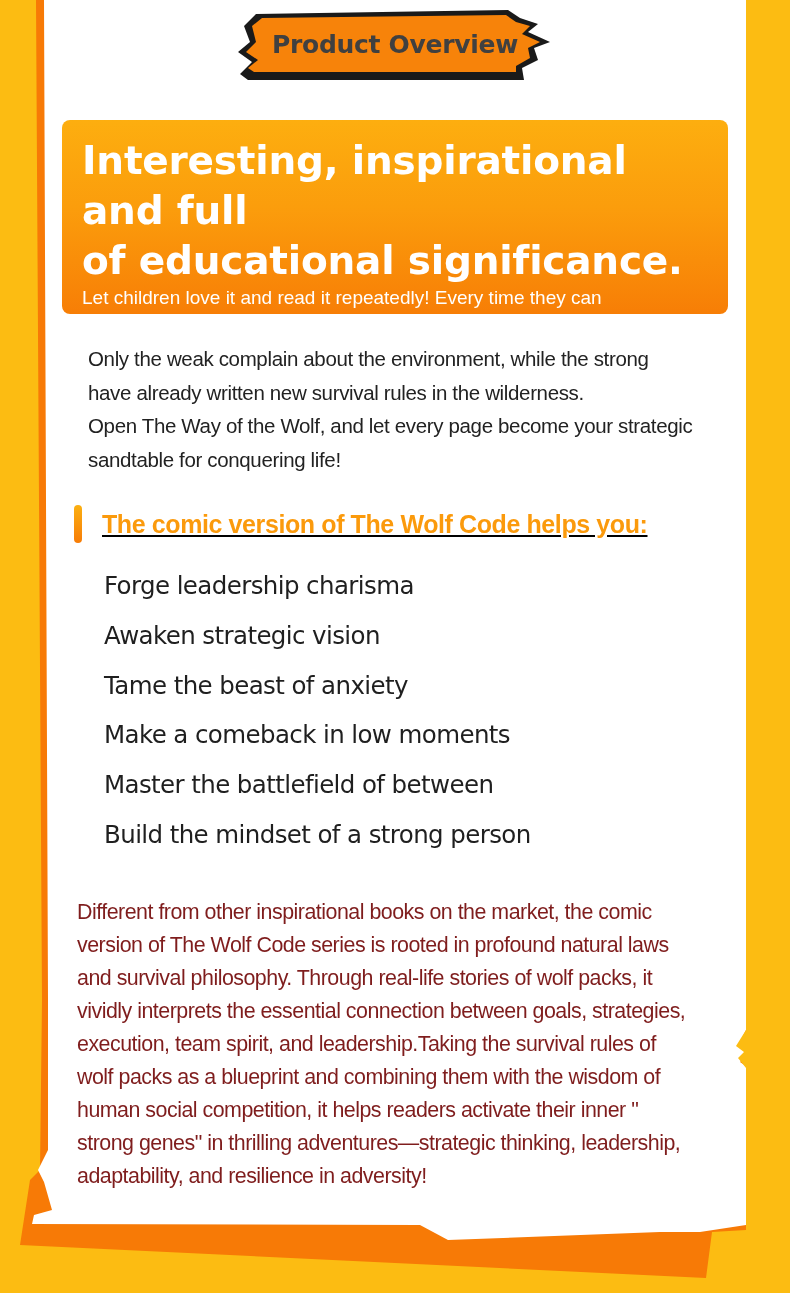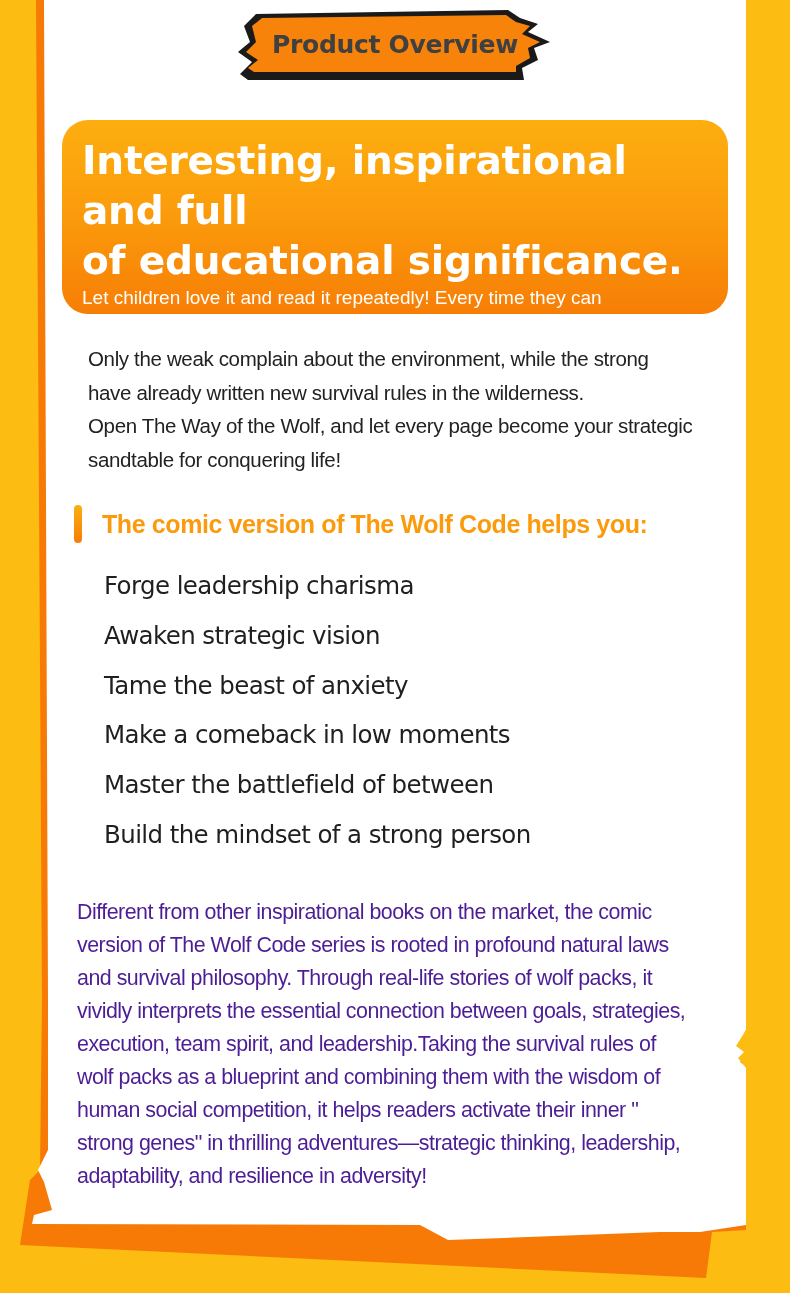--- a/index.html
+++ b/index.html
@@ -18,58 +18,58 @@
     position: absolute; left: 0; top: 0; width: 310px; height: 72px;
     display: flex; align-items: center; justify-content: center;
     color: #404040; font-size: 25px; font-weight: bold; letter-spacing: -0.3px;
     font-family: "DejaVu Sans", sans-serif;
     padding-left: 4px; box-sizing: border-box;
   }
 
   
   .hero {
     position: absolute; left: 62px; top: 120px; width: 666px; height: 194px;
-    border-radius: 26px;
+    border-radius: 8px;
     background: linear-gradient(180deg, #fdae0f 0%, #fb9d0c 45%, #f77e06 100%);
     box-sizing: border-box; padding: 16px 18px 0 20px;
   }
   .hero-title {
     color: #ffffff; font-family: "DejaVu Sans", sans-serif; font-weight: bold;
     font-size: 39px; line-height: 50px; letter-spacing: -0.2px; margin: 0;
   }
   .hero-sub {
     color: #ffffff; font-size: 19px; line-height: 24px; 
     font-family: "Liberation Sans", sans-serif;
   }
 
   .intro {
     position: absolute; left: 88px; top: 342px; width: 630px;
     color: #222222; font-size: 20.5px; line-height: 33.5px;
     font-family: "Liberation Sans", sans-serif; letter-spacing: -0.35px;
   }
 
-  .section-head { position: absolute; left: 74px; top: 504px; height: 40px; display: flex; align-items: center; }
+  .section-head { position: absolute; left: 74px; top: 504px; height: 40px; display: flex; align-items: center; text-decoration: underline; }
   .accent-bar {
     width: 8px; height: 38px; border-radius: 4px;
     background: linear-gradient(180deg, #fbb011 0%, #f77c07 100%);
   }
   .section-title {
     margin-left: 20px; font-size: 25px; font-weight: bold; color: #fb9a0c;
     font-family: "Liberation Sans", sans-serif; letter-spacing: -0.4px;
   }
 
   .benefits { position: absolute; left: 104px; top: 566px; margin: 0; padding: 0; list-style: none; }
   .benefits li {
     height: 49.8px; line-height: 40px; font-size: 24.5px; color: #1f1f1f;
     font-family: "DejaVu Sans", sans-serif; letter-spacing: -0.6px;
   }
 
   .body-text {
     position: absolute; left: 77px; top: 896px; width: 650px;
-    color: #4c1d95; font-size: 21.4px; line-height: 33px;
+    color: #7f1d1d; font-size: 21.4px; line-height: 33px;
     font-family: "Liberation Sans", sans-serif; letter-spacing: -0.5px;
   }
 </style>
 </head>
 <body>
 
 <svg class="bg-layer" width="790" height="1293" viewBox="0 0 790 1293">
 
   <polygon points="36,0 746,0 746,1230 712,1232 706,1278 20,1245 30,1180 40,1170 42,1000" fill="#f77a06"></polygon>
 

